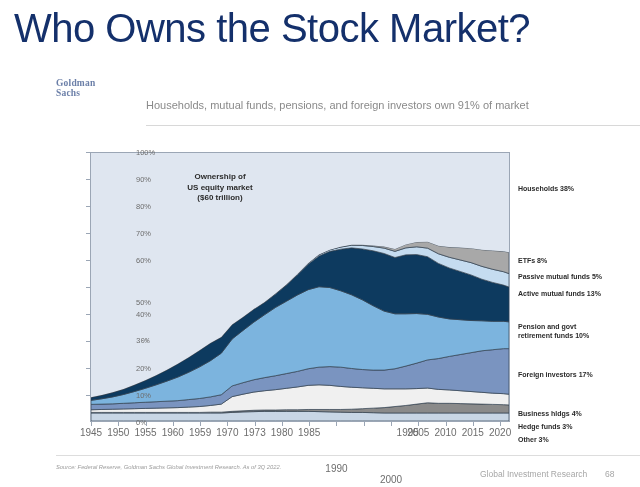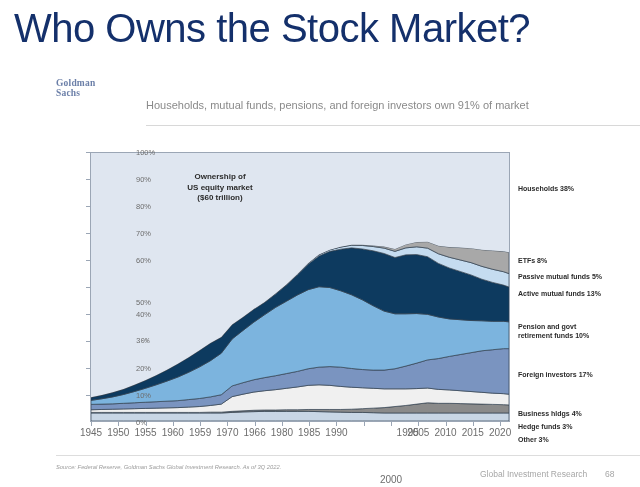--- a/index.html
+++ b/index.html
@@ -195,27 +195,27 @@
         <div class="xtick" style="left: 68.2727px;">1950</div>
         <div class="xtickmark" style="left: 68.2727px;"></div>
         <div class="xtick" style="left: 95.5455px;">1955</div>
         <div class="xtickmark" style="left: 95.5455px;"></div>
         <div class="xtick" style="left: 122.818px;">1960</div>
         <div class="xtickmark" style="left: 122.818px;"></div>
         <div class="xtick" style="left: 150.091px;">1959</div>
         <div class="xtickmark" style="left: 150.091px;"></div>
         <div class="xtick" style="left: 177.364px;">1970</div>
         <div class="xtickmark" style="left: 177.364px;"></div>
-        <div class="xtick" style="left: 204.636px;">1966</div>
+        <div class="xtick" style="left: 204.636px;">1973</div>
         <div class="xtickmark" style="left: 204.636px;"></div>
         <div class="xtick" style="left: 231.909px;">1980</div>
         <div class="xtickmark" style="left: 231.909px;"></div>
         <div class="xtick" style="left: 259.182px;">1985</div>
         <div class="xtickmark" style="left: 259.182px;"></div>
-        <div class="xtick" style="left: 286.455px;">1990</div>
+        <div class="xtick" style="left: 286.455px; margin-top: 36px;">1990</div>
         <div class="xtickmark" style="left: 286.455px;"></div>
         <div class="xtick" style="left: 313.727px; margin-left: 44px;">1995</div>
         <div class="xtickmark" style="left: 313.727px;"></div>
         <div class="xtick" style="left: 341px; margin-top: 47px;">2000</div>
         <div class="xtickmark" style="left: 341px;"></div>
         <div class="xtick" style="left: 368.273px;">2005</div>
         <div class="xtickmark" style="left: 368.273px;"></div>
         <div class="xtick" style="left: 395.545px;">2010</div>
         <div class="xtickmark" style="left: 395.545px;"></div>
         <div class="xtick" style="left: 422.818px;">2015</div>

